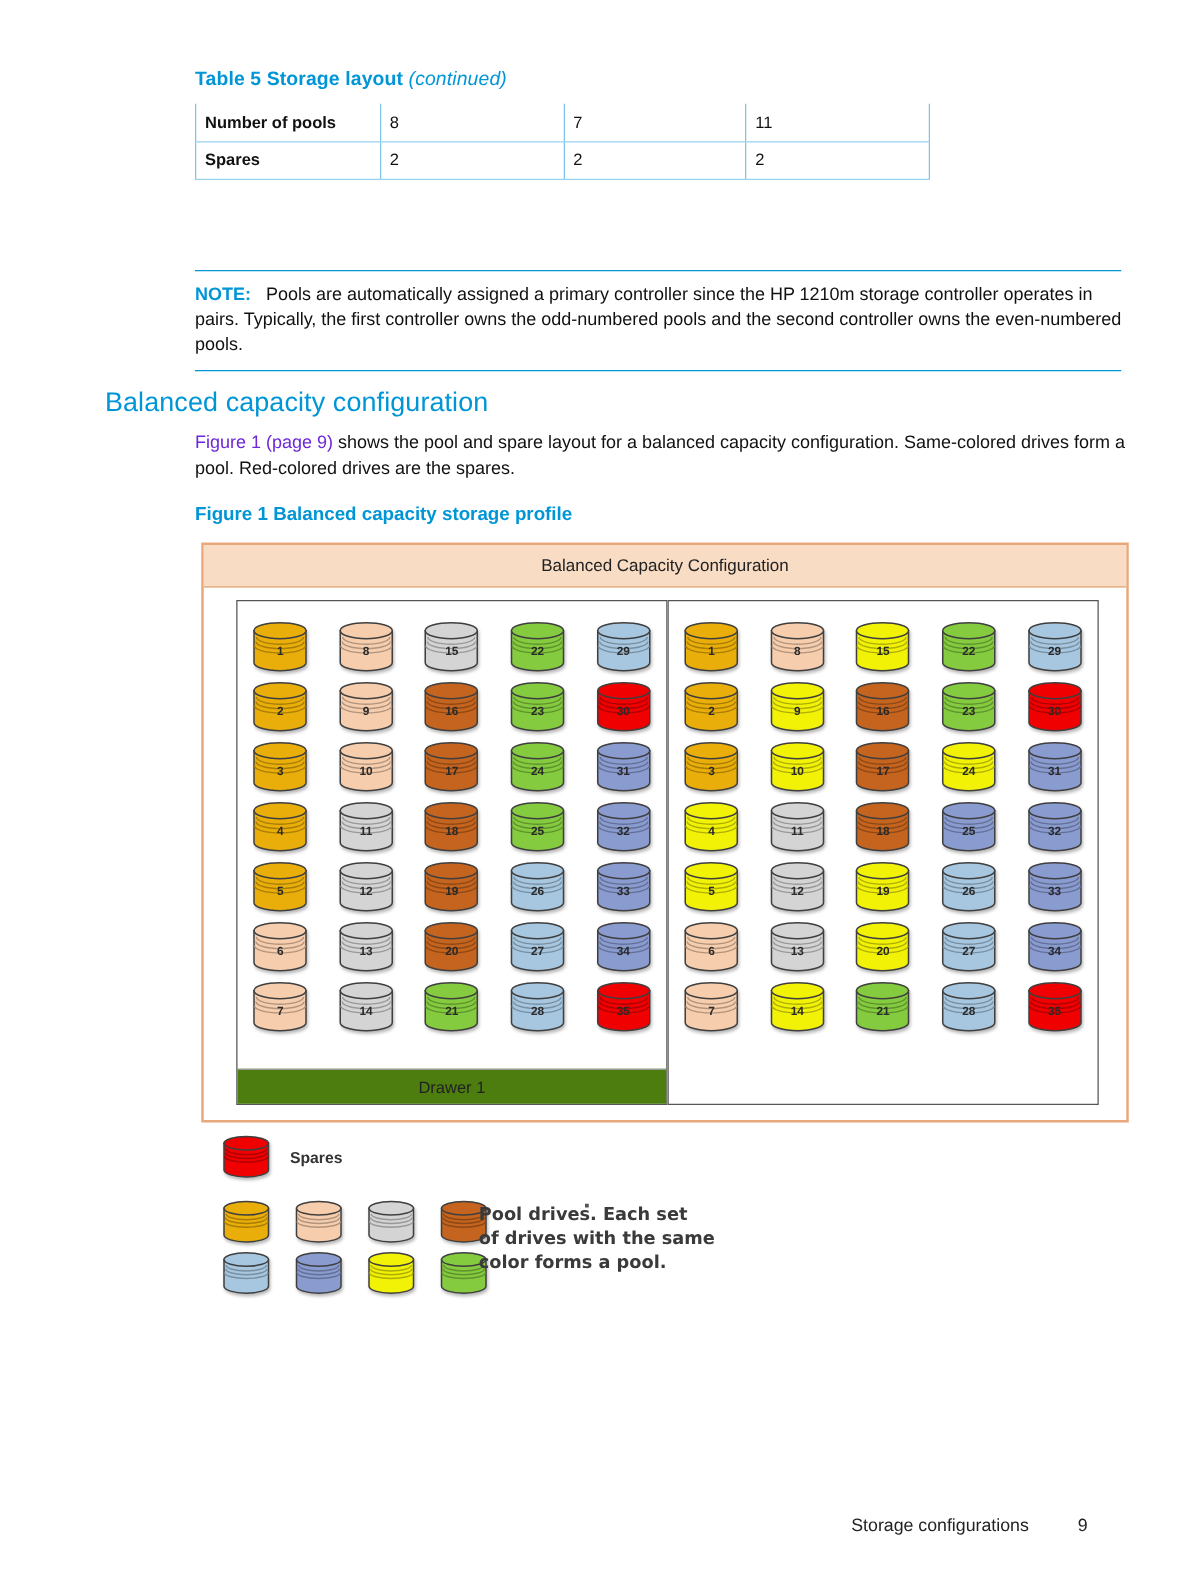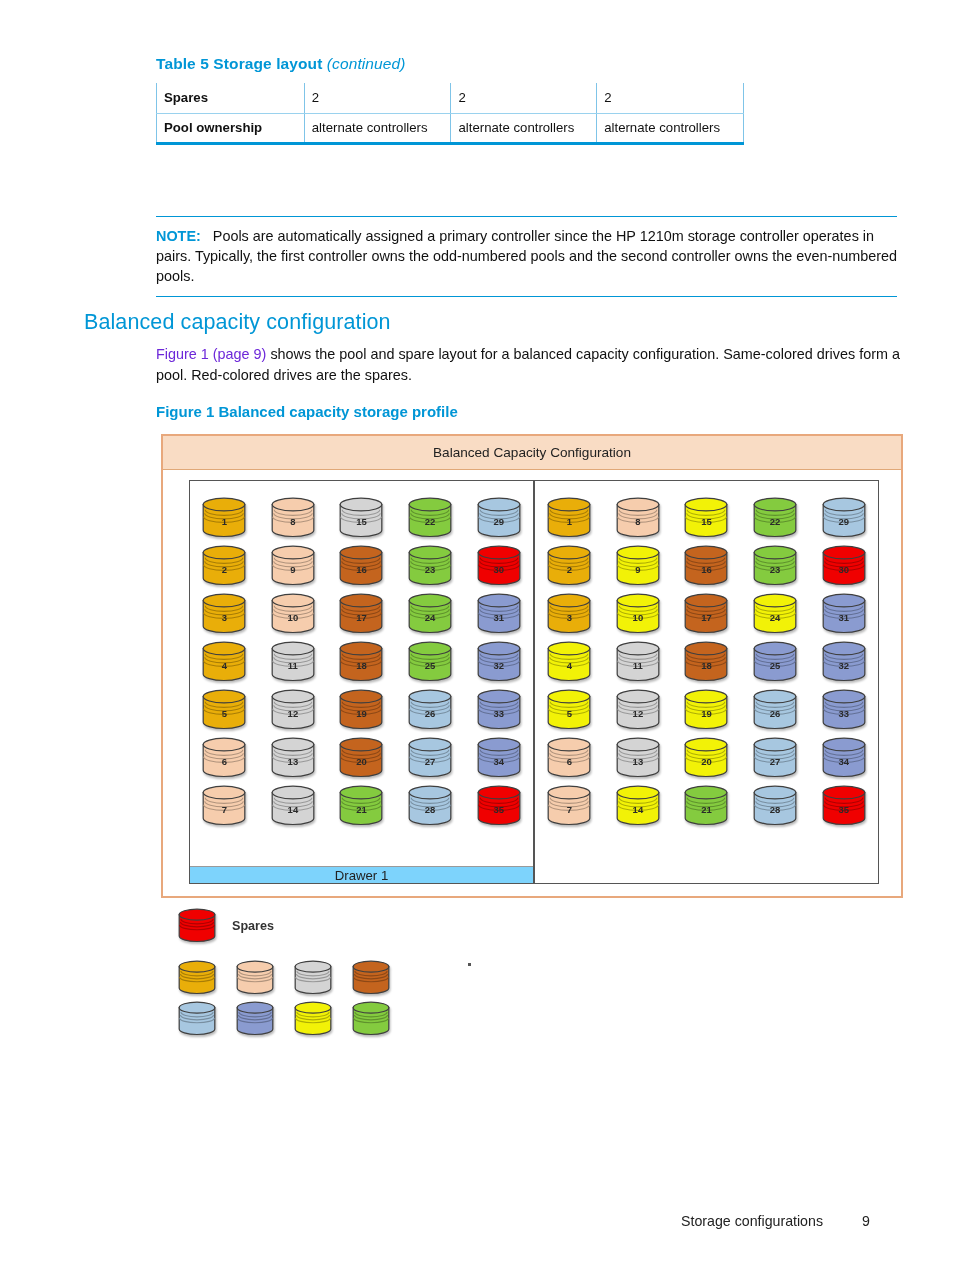--- a/index.html
+++ b/index.html
@@ -105,21 +105,21 @@
   .drawer-grid {
     flex: 1 1 auto;
     padding: 16px 0 0 0;
     display: grid;
     grid-template-columns: repeat(5, 1fr);
     grid-auto-rows: 48px;
     justify-items: center;
     align-items: start;
   }
   .drawer-foot {
-    height: 17px; background: #7dd3fc;
+    height: 28px; background: #4d7c0f;
     border-top: 1px solid #9a9a9a;
     display: flex; align-items: center; justify-content: center;
     font-size: 13.2px; color: #222;
   }
 
   
   .drive {
     position: relative;
     width: 44px; height: 41px;
   }
@@ -166,30 +166,30 @@
 
 <div class="page">
 
   <div class="table-caption">
     <span>Table 5 Storage layout </span><span class="cont">(continued)</span>
   </div>
 
   <table class="tbl">
     <tbody>
       <tr>
+        <td class="lbl">Number of pools</td>
+        <td class="c2">8</td>
+        <td class="c3">7</td>
+        <td class="c4">11</td>
+      </tr>
+      <tr>
         <td class="lbl">Spares</td>
         <td class="c2">2</td>
         <td class="c3">2</td>
         <td class="c4">2</td>
-      </tr>
-      <tr class="last">
-        <td class="lbl">Pool ownership</td>
-        <td class="c2">alternate controllers</td>
-        <td class="c3">alternate controllers</td>
-        <td class="c4">alternate controllers</td>
       </tr>
     </tbody>
   </table>
 
   <div class="note-wrap">
     <div class="note-rule-top"></div>
     <div class="note-body">
       <span class="note-lead">NOTE:</span>&nbsp;&nbsp;&nbsp;<span>Pools are automatically assigned a primary controller since the HP 1210m storage controller operates in pairs. Typically, the first controller owns the odd-numbered pools and the second controller owns the even-numbered pools.</span>
     </div>
     <div class="note-rule-bot"></div>
@@ -1010,18 +1010,23 @@
     <path d="M 2.91,10.965 A 16.09 4.8825 0 0 0 35.089999999999996,10.965" fill="none" stroke="#5f922d" stroke-width="1.1"></path>
     <path d="M 2.5300000000000002,13.94875 A 16.47 4.8825 0 0 0 35.47,13.94875" fill="none" stroke="#5f922d" stroke-width="1.1"></path>
     <path d="M 1.6,16.932499999999997 A 17.4 4.8825 0 0 0 36.4,16.932499999999997" fill="none" stroke="#5f922d" stroke-width="1.1"></path>
   </svg>
         </div>
       </div>
   </div>
 
   <div class="legend-dot"></div>
 
+  <div class="legend-text">
+    <div>Pool drives. Each set</div>
+    <div>of drives with the same</div>
+    <div>color forms a pool.</div>
+  </div>
 
 
   <div class="footer-sec">Storage configurations</div>
   <div class="footer-pg">9</div>
 
 </div>
 
 </body></html>

